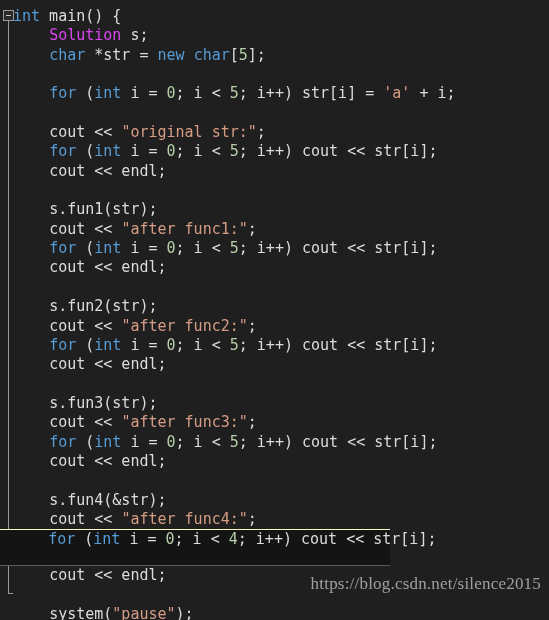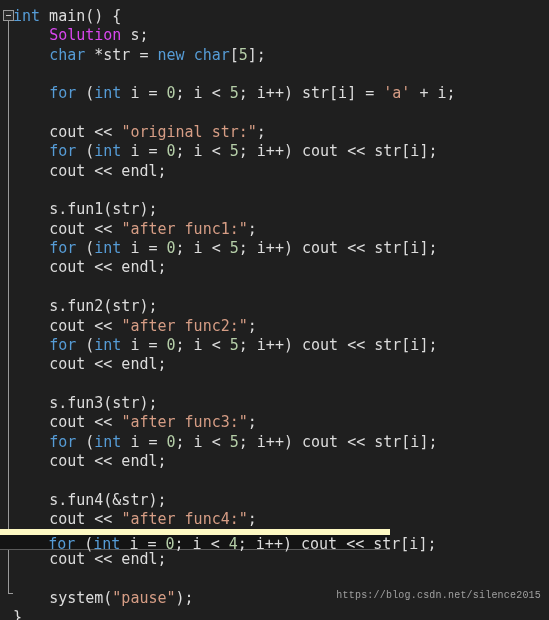--- a/index.html
+++ b/index.html
@@ -80,42 +80,42 @@
   .line {
     position: relative;
     height: 19.35px;
     padding-left: 13px;
     box-sizing: border-box;
   }
   .line:first-child { margin-top: 7px; }
 
   .line.current {
     background: #141414;
-    border-top: 6px solid #fef9c3;
+    border-top: 1px solid #fef9c3;
     border-bottom: 1px solid #5a5a5a;
     margin-right: 159px;
-    height: 21px;
+    height: 37px;
     padding-left: 12px;
   }
 
   
   .kw   { color: #569cd6; }   
   .typ  { color: #d946ef; }   
   .num  { color: #b5cea8; }   
   .str  { color: #d69d85; }   
   .pln  { color: #dcdcdc; }   
 
   
   #watermark {
     position: absolute;
     right: 8px;
-    bottom: 19px;
+    bottom: 26px;
     color: #b6b6b6;
-    font-family: Liberation Mono, monospace;
-    font-size: 10px;
+    font-family: Liberation Serif, serif;
+    font-size: 17px;
     letter-spacing: 0.2px;
     opacity: 0.85;
     white-space: nowrap;
   }
 </style>
 </head>
 <body>
 
 <div id="editor">
 

